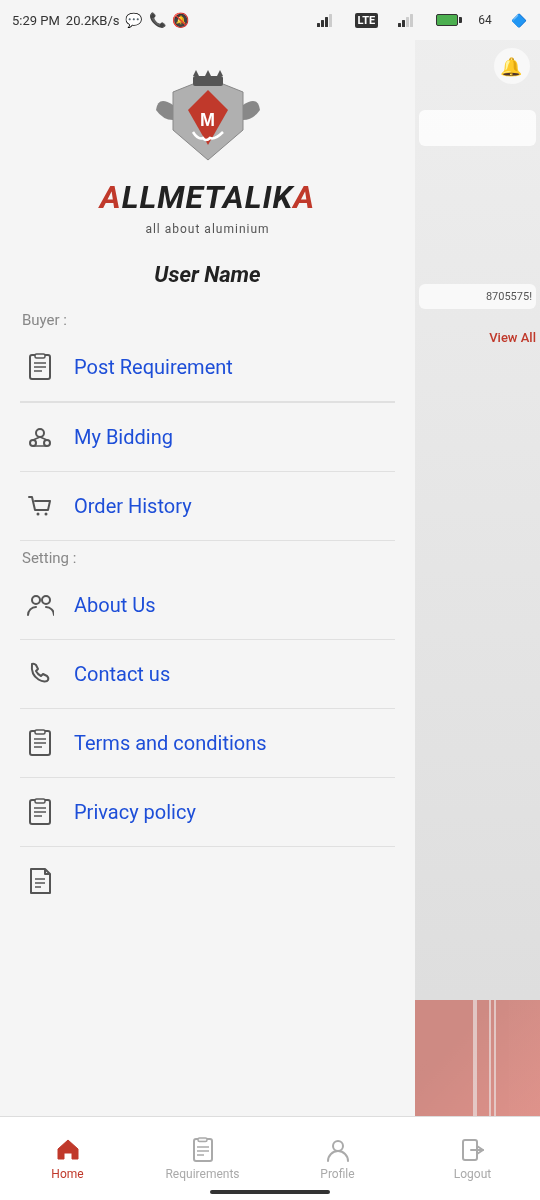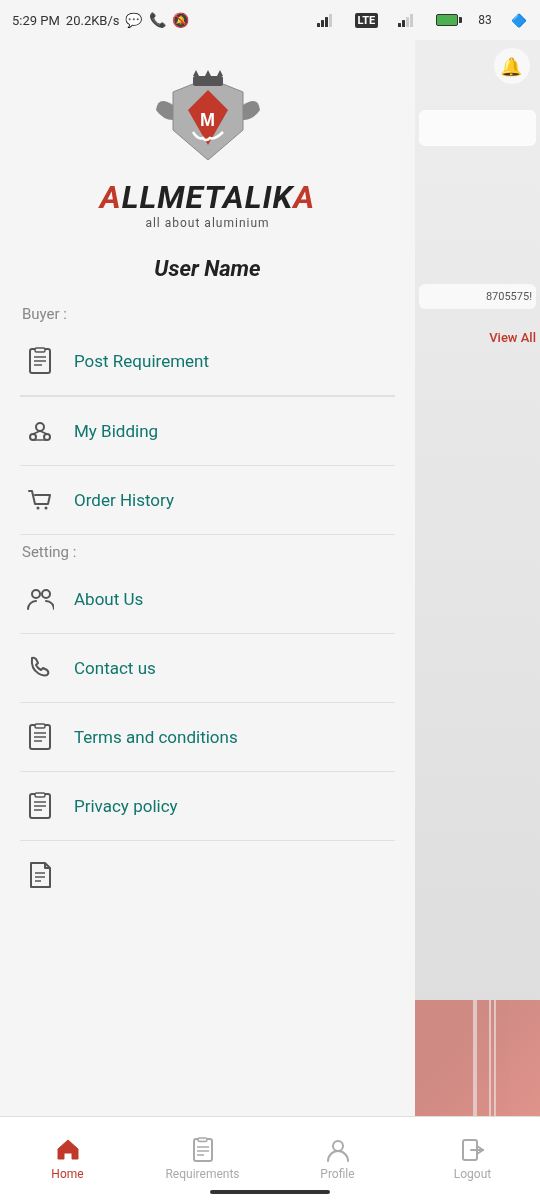--- a/index.html
+++ b/index.html
@@ -95,21 +95,21 @@
       color: #c0392b;
       letter-spacing: 1px;
       font-style: italic;
     }
     .brand-name span.black { color: #222; }
     .brand-name span.red { color: #c0392b; }
     .brand-tagline {
       font-size: 12px;
       color: #555;
       letter-spacing: 1px;
-      margin-top: 0;
+      margin-top: 6px;
     }
 
     
     .user-name {
       font-size: 22px;
       font-weight: 700;
       color: #222;
       text-align: center;
       padding: 10px 20px 16px;
       font-style: italic;
@@ -136,22 +136,22 @@
       width: 36px;
       height: 36px;
       display: flex;
       align-items: center;
       justify-content: center;
       color: #555;
       margin-right: 16px;
       flex-shrink: 0;
     }
     .menu-label {
-      font-size: 17px;
-      color: #0f766e;
+      font-size: 20px;
+      color: #1d4ed8;
     }
 
     
     .app-preview {
       width: 125px;
       min-height: 1160px;
       background: #e8e8e8;
       position: relative;
       overflow: hidden;
     }
@@ -293,21 +293,21 @@
     <span>
       <svg width="18" height="14" viewBox="0 0 18 14">
         <rect x="0" y="10" width="3" height="4" fill="#333" rx="0.5"></rect>
         <rect x="4" y="7" width="3" height="7" fill="#333" rx="0.5"></rect>
         <rect x="8" y="4" width="3" height="10" fill="#ccc" rx="0.5"></rect>
         <rect x="12" y="1" width="3" height="13" fill="#ccc" rx="0.5"></rect>
       </svg>
     </span>
 
     <div class="battery-icon"></div>
-    <span>83</span>
+    <span>64</span>
     <span style="font-size:13px;">🔷</span>
   </div>
 </div>
 
 <div class="main-container">
 
   <div class="drawer">
 
     <div class="logo-area">
       <div class="logo-svg-container">

